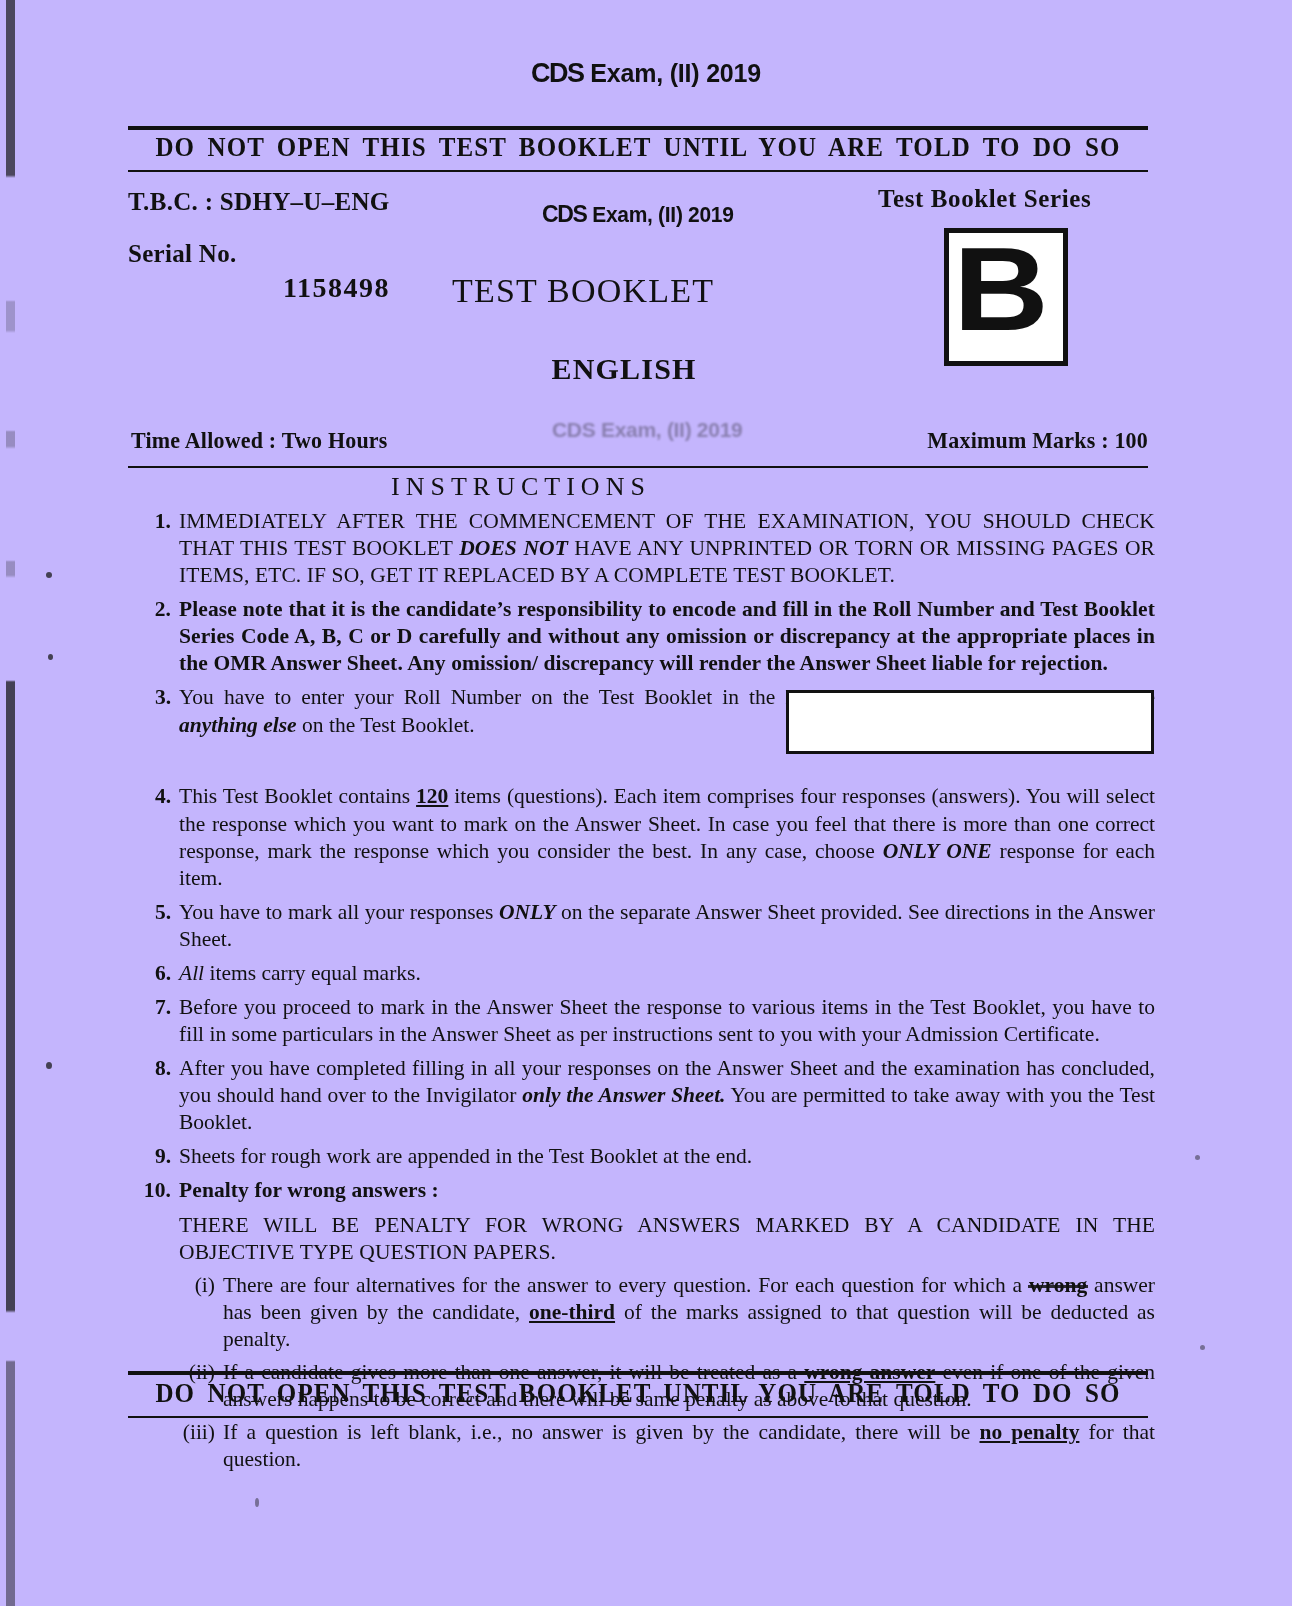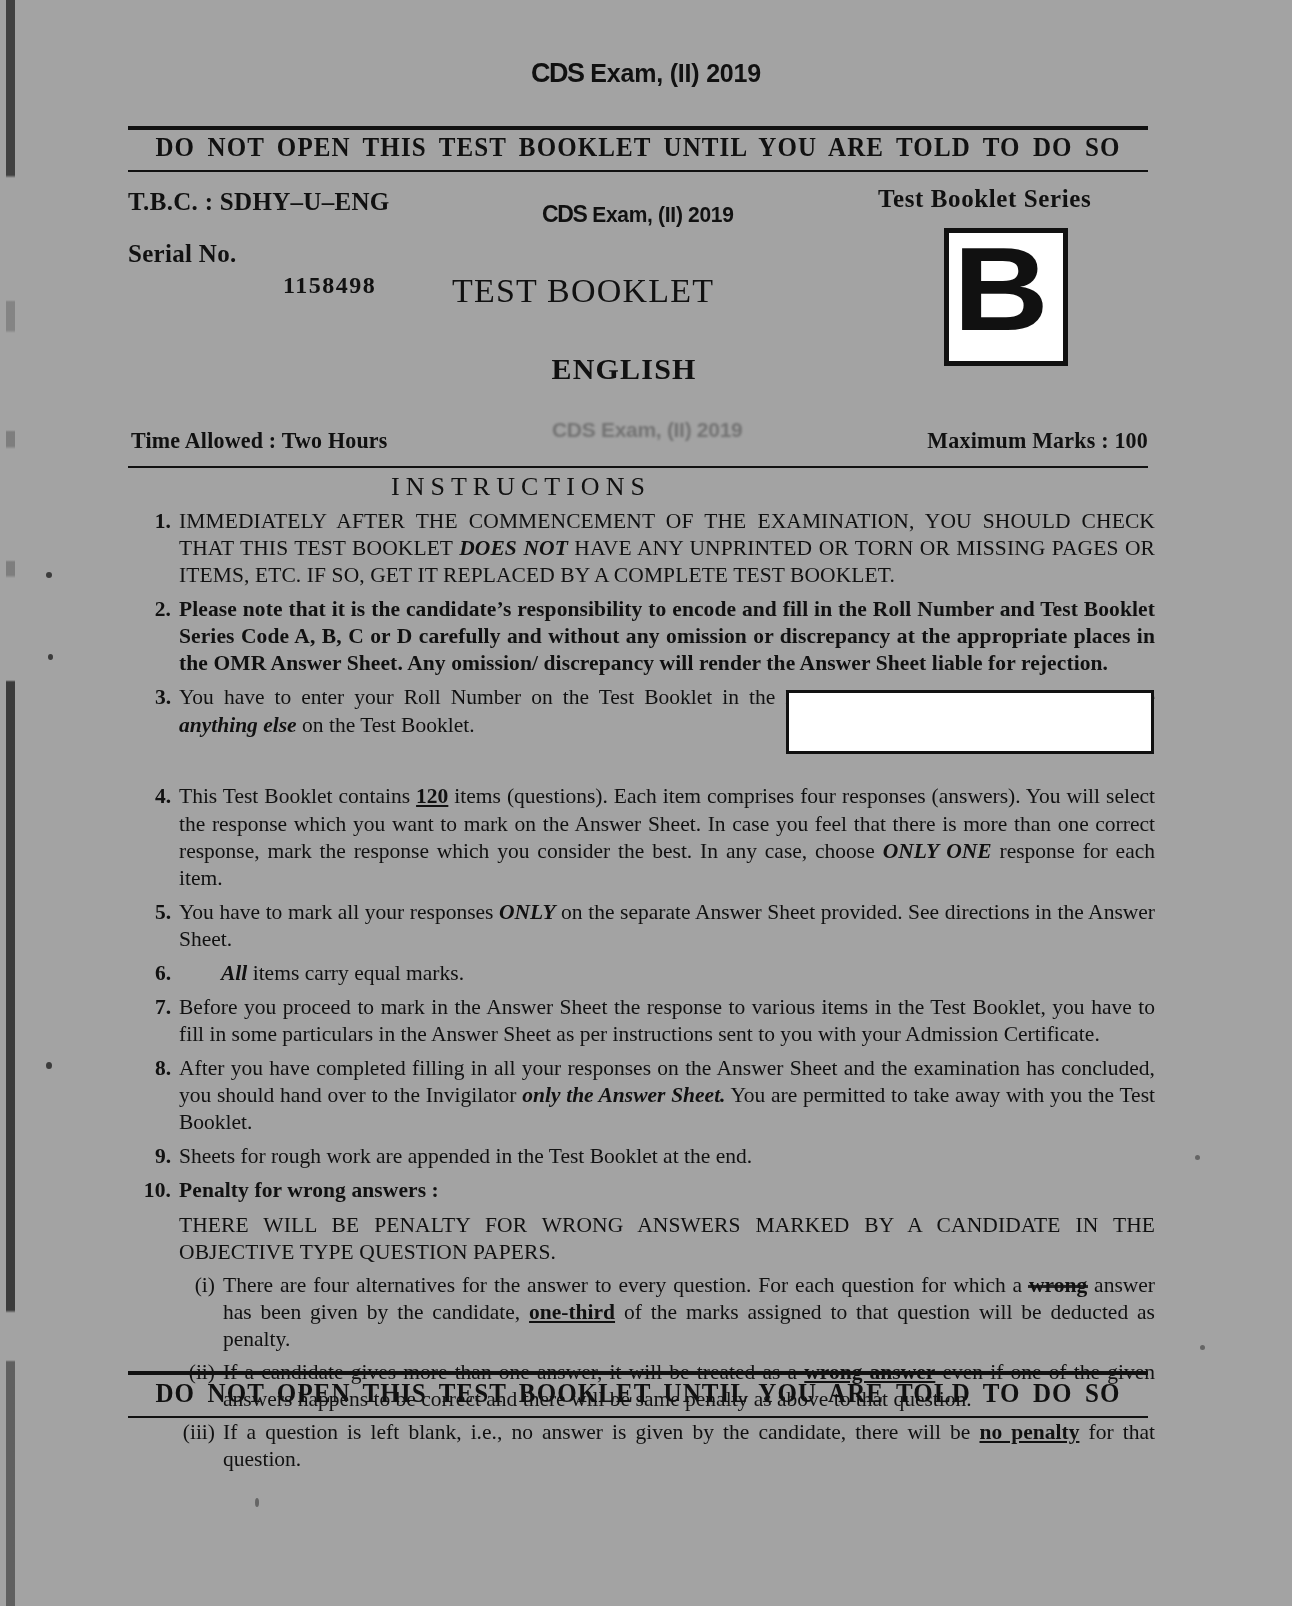--- a/index.html
+++ b/index.html
@@ -14,21 +14,21 @@
     overflow: hidden;
     font-family: "Liberation Serif", serif;
     color: #111111;
     -webkit-font-smoothing: antialiased;
   }
 
   
   .page {
     position: absolute;
     inset: 0;
-    background: #a3a3a3;
+    background: #c4b5fd;
   }
 
   
   .scan-edge {
     position: absolute;
     left: 6px;
     top: 0;
     width: 9px;
     height: 1606px;
     background:
@@ -133,21 +133,21 @@
     transform: scaleY(1.05);
   }
   .mid-stamp .lead { font-size: 23px; letter-spacing: -1.3px; }
 
   .serial-no {
     position: absolute;
     left: 283px;
     top: 272px;
     font-family: "Liberation Serif", serif;
     font-weight: bold;
-    font-size: 24px;
+    font-size: 28px;
     letter-spacing: 1.5px;
   }
   .booklet-word {
     position: absolute;
     left: 452px;
     top: 272px;
     font-size: 34px;
     letter-spacing: 1.2px;
   }
   .subject {
@@ -304,21 +304,21 @@
   .penalty-body {
     margin: 4px 0 6px 44px;
     font-size: 21.5px;
     line-height: 1.26;
     letter-spacing: 0.1px;
     text-align: justify;
   }
 
   i { font-style: italic; font-weight: bold; }
   b { font-weight: bold; text-decoration: underline; }
-  .bi { font-weight: bold; font-style: italic; margin-left: 42px; }
+  .bi { font-weight: normal; font-style: italic; }
   .struck {
     font-weight: bold;
     position: relative;
   }
   .struck::after {
     content: "";
     position: absolute;
     left: -1px;
     right: -1px;
     top: 52%;

